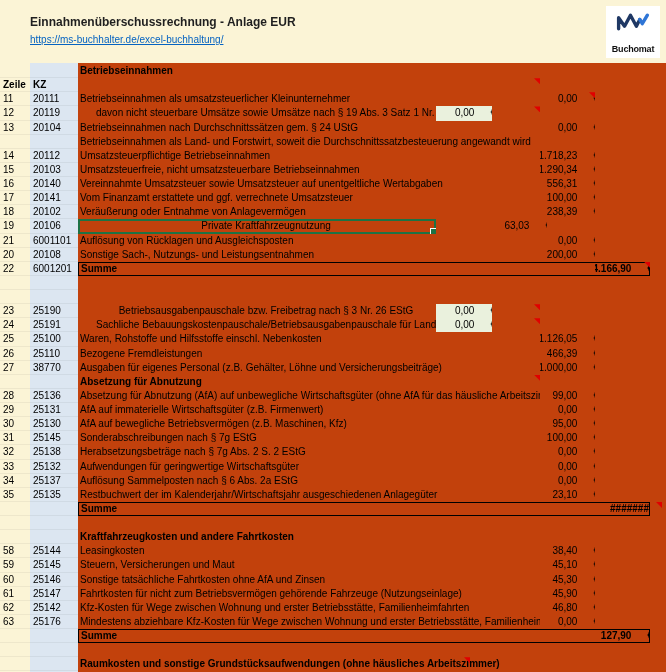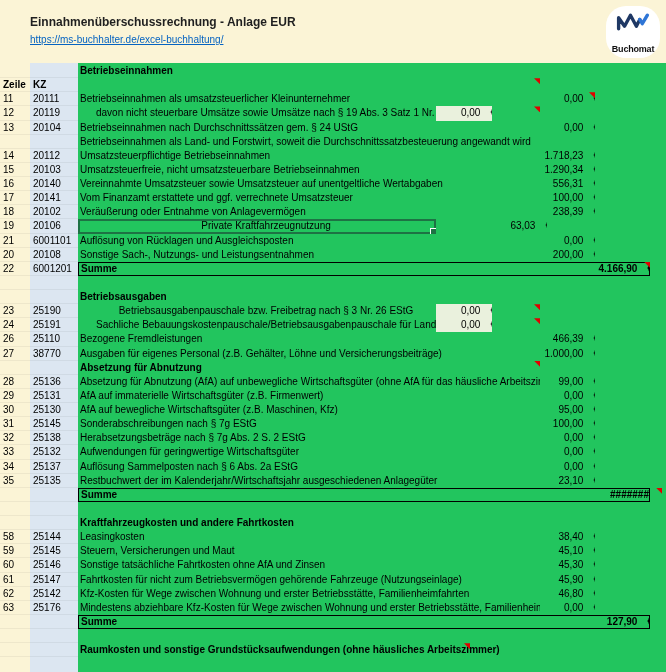--- a/index.html
+++ b/index.html
@@ -1,26 +1,26 @@
 <!DOCTYPE html>
 <html><head>
 <meta charset="utf-8">
 <style>
   * { margin:0; padding:0; box-sizing:border-box; }
   html,body { width:666px; height:672px; overflow:hidden; }
   body { font-family:"Liberation Sans", sans-serif; background:#fff; position:relative; color:#000; }
 
-  .page { position:absolute; inset:0; background:#22c55e; }
+  .page { position:absolute; inset:0; background:#c2410c; }
 
   
   .topband { position:absolute; left:0; top:0; width:666px; height:63px; background:#FBF4D6; }
   .title { position:absolute; left:30px; top:15px; font-size:12px; font-weight:bold; color:#1f1f1f; white-space:nowrap; }
   .link  { position:absolute; left:30px; top:34px; font-size:10px; color:#0563C1; text-decoration:underline; white-space:nowrap; cursor:pointer; }
   .brandbox { position:absolute; left:606px; top:6px; width:54px; height:52px; background:#fff;
-              display:flex; flex-direction:column; align-items:center; justify-content:center; gap:11px;border-radius:20px; }
+              display:flex; flex-direction:column; align-items:center; justify-content:center; gap:11px; }
   .brandname { font-size:9px; font-weight:bold; color:#111; letter-spacing:-0.2px; }
 
   
   .stripA { position:absolute; left:0; top:63px; width:30px; height:609px; background:#FBF4D6; z-index:0; }
   .stripB { position:absolute; left:30px; top:63px; width:48px; height:609px; background:#DCE6F1; z-index:0; }
 
   
   .sheet { position:absolute; left:0; top:64px; width:666px; z-index:2; }
   .row { position:relative; display:flex; height:14.14px; font-size:10px; line-height:14px; }
   .cA { width:30px; padding-left:3px; border-bottom:1px solid rgba(0,0,0,0.05); overflow:hidden; white-space:nowrap; }
@@ -28,21 +28,21 @@
   .cC  { width:358px; padding-left:18px; overflow:hidden; white-space:nowrap; position:relative;text-align:center; }
   .cCD { width:462px; padding-left:2px; overflow:hidden; white-space:nowrap; position:relative; }
   .cD { width:56px; position:relative; overflow:hidden; }
   .cE { width:55px; position:relative; overflow:hidden; }
   .cF { width:55px; position:relative; overflow:hidden; }
   .cG { width:16px; }
   .cFill { flex:1; }
 
   .green { background:#EAF1DD; }
 
-  .num { display:flex; justify-content:flex-end; gap:10px; width:calc(100% + 4px); white-space:nowrap; }
+  .num { display:flex; justify-content:flex-end; gap:16px; width:calc(100% + 4px); white-space:nowrap; }
   .num.full { width:100%; }
 
   .row.colheader .cA, .row.colheader .cB { font-weight:bold; }
   .row.section .cCD, .row.section .cC { font-weight:bold; }
   .row.sum .cCD, .row.sum .cF { font-weight:bold; }
   .row.sum .cCD, .row.sum .cE, .row.sum .cF {
     border-top:1.5px solid #000; border-bottom:1.5px solid #000; line-height:11px;
   }
   .row.sum .cCD { border-left:1.5px solid #000; }
   .row.sum .cF  { border-right:1.5px solid #000; }
@@ -261,21 +261,20 @@
         <div class="marker" style="left: 644px;"></div>
       </div>
       <div class="row blank">
         <div class="cA"></div>
         <div class="cB"></div>
         <div class="cFill"></div>
       </div>
       <div class="row section">
         <div class="cA"></div>
         <div class="cB"></div>
-        <div class="cCD"><span>Betriebsausgaben</span></div>
         <div class="cE"></div>
         <div class="cF"></div>
         <div class="cG"></div>
       </div>
       <div class="row data">
         <div class="cA"><span>23</span></div>
         <div class="cB"><span>25190</span></div>
         <div class="cC"><span>Betriebsausgabenpauschale bzw. Freibetrag nach § 3 Nr. 26 EStG</span></div>
         <div class="cD green">
           <div class="num">
@@ -297,20 +296,33 @@
             <span>0,00</span>
             <span>€</span>
           </div>
         </div>
         <div class="cE"></div>
         <div class="cF"></div>
         <div class="cG"></div>
         <div class="marker" style="left: 534px;"></div>
       </div>
       <div class="row data">
+        <div class="cA"><span>25</span></div>
+        <div class="cB"><span>25100</span></div>
+        <div class="cCD"><span>Waren, Rohstoffe und Hilfsstoffe einschl. Nebenkosten</span></div>
+        <div class="cE">
+          <div class="num">
+            <span>1.126,05</span>
+            <span>€</span>
+          </div>
+        </div>
+        <div class="cF"></div>
+        <div class="cG"></div>
+      </div>
+      <div class="row data">
         <div class="cA"><span>26</span></div>
         <div class="cB"><span>25110</span></div>
         <div class="cCD"><span>Bezogene Fremdleistungen</span></div>
         <div class="cE">
           <div class="num">
             <span>466,39</span>
             <span>€</span>
           </div>
         </div>
         <div class="cF"></div>
@@ -360,21 +372,21 @@
             <span>0,00</span>
             <span>€</span>
           </div>
         </div>
         <div class="cF"></div>
         <div class="cG"></div>
       </div>
       <div class="row data">
         <div class="cA"><span>30</span></div>
         <div class="cB"><span>25130</span></div>
-        <div class="cCD"><span>AfA auf bewegliche Wirtschaftsgüter (z.B. Maschinen, Kfz)</span></div>
+        <div class="cCD"><span>AfA auf bewegliche Betriebsvermögen (z.B. Maschinen, Kfz)</span></div>
         <div class="cE">
           <div class="num">
             <span>95,00</span>
             <span>€</span>
           </div>
         </div>
         <div class="cF"></div>
         <div class="cG"></div>
       </div>
       <div class="row data">

